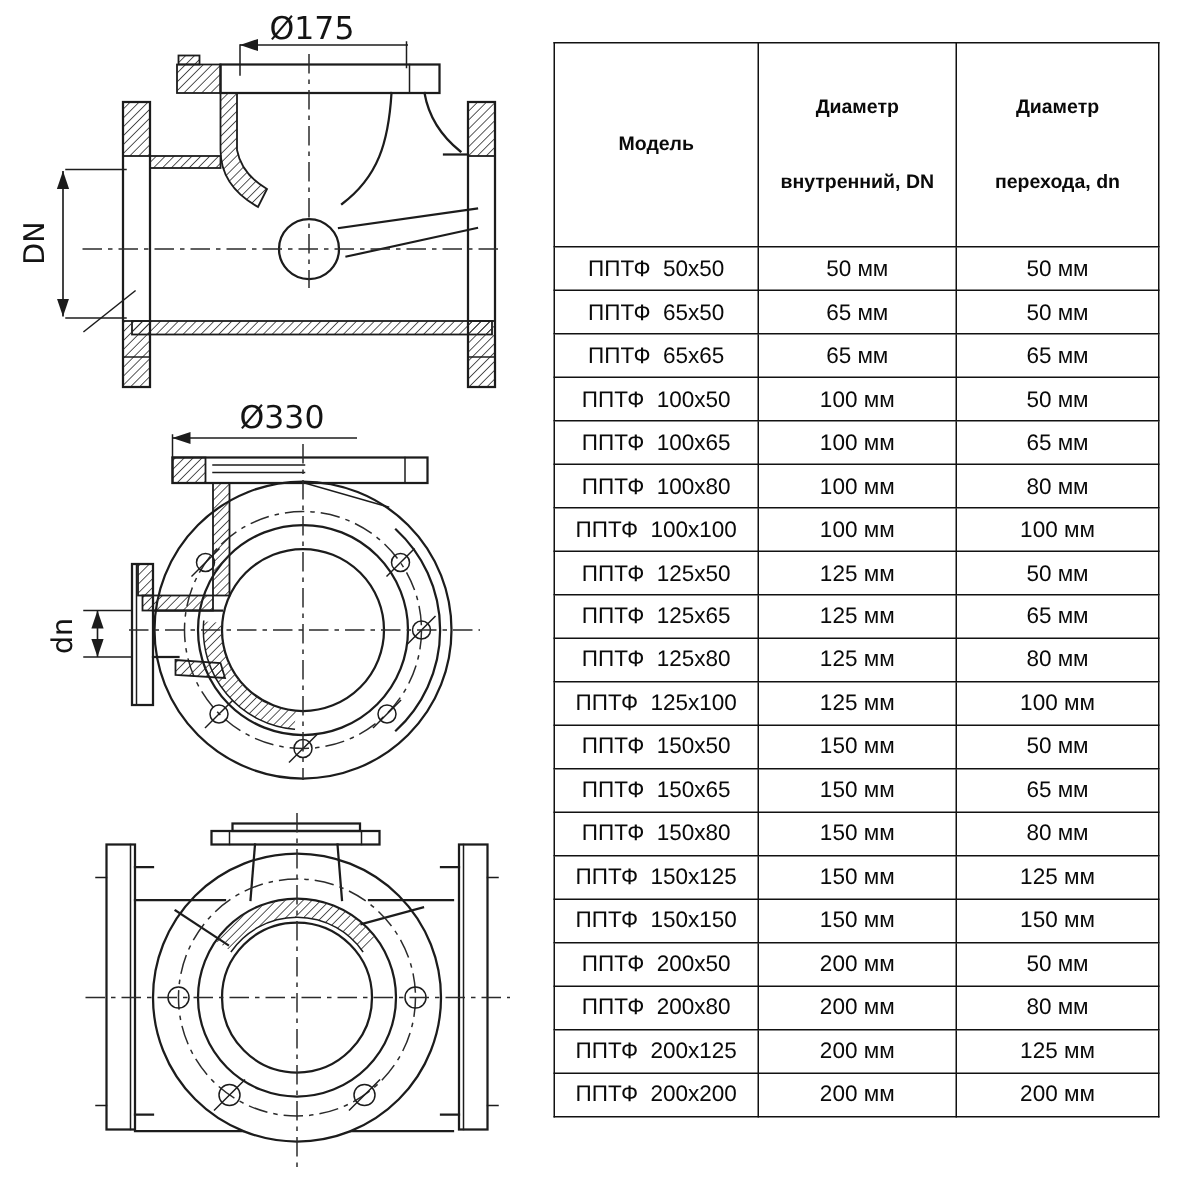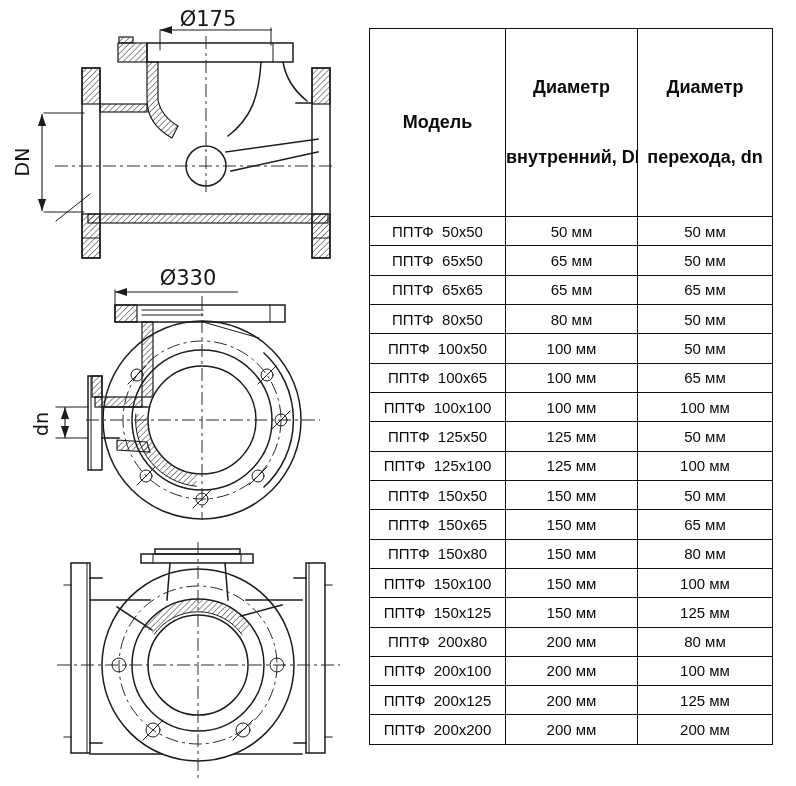--- a/index.html
+++ b/index.html
@@ -25,21 +25,21 @@
   table.spec {
     border-collapse:collapse; table-layout:fixed;
     width:403px; height:717px;
     font-family:"Liberation Sans", sans-serif;
     font-size:15px; color:#0a0a0a;
   }
   .spec th, .spec td {
     border:1.5px solid #111; padding:0; text-align:center;
     vertical-align:middle; white-space:pre; overflow:hidden;
   }
-  .spec th { font-weight:700; font-size:18px; line-height:1.3; height:48px; }
+  .spec th { font-weight:700; font-size:13px; line-height:1.3; height:48px; }
 </style>
 </head>
 <body>
 
 <div class="stage">
 
   <svg class="draw" width="370" height="786" viewBox="0 0 370 786" xmlns="http://www.w3.org/2000/svg">
     <defs>
       <pattern id="hatch" width="4.2" height="4.2" patternUnits="userSpaceOnUse" patternTransform="rotate(45)">
         <line x1="0" y1="0" x2="0" y2="4.2" stroke="#2b2b2b" stroke-width="1.05"></line>
@@ -229,83 +229,93 @@
             <td>ППТФ  65x50</td>
             <td>65 мм</td>
             <td>50 мм</td>
           </tr>
           <tr>
             <td>ППТФ  65x65</td>
             <td>65 мм</td>
             <td>65 мм</td>
           </tr>
           <tr>
-            <td>ППТФ  80x50</td>
+            <td>ППТФ  100x50</td>
+            <td>100 мм</td>
+            <td>50 мм</td>
+          </tr>
+          <tr>
+            <td>ППТФ  100x65</td>
+            <td>100 мм</td>
+            <td>65 мм</td>
+          </tr>
+          <tr>
+            <td>ППТФ  100x80</td>
+            <td>100 мм</td>
             <td>80 мм</td>
-            <td>50 мм</td>
-          </tr>
-          <tr>
-            <td>ППТФ  100x50</td>
-            <td>100 мм</td>
-            <td>50 мм</td>
-          </tr>
-          <tr>
-            <td>ППТФ  100x65</td>
-            <td>100 мм</td>
-            <td>65 мм</td>
           </tr>
           <tr>
             <td>ППТФ  100x100</td>
             <td>100 мм</td>
             <td>100 мм</td>
           </tr>
           <tr>
             <td>ППТФ  125x50</td>
             <td>125 мм</td>
             <td>50 мм</td>
           </tr>
           <tr>
+            <td>ППТФ  125x65</td>
+            <td>125 мм</td>
+            <td>65 мм</td>
+          </tr>
+          <tr>
+            <td>ППТФ  125x80</td>
+            <td>125 мм</td>
+            <td>80 мм</td>
+          </tr>
+          <tr>
             <td>ППТФ  125x100</td>
             <td>125 мм</td>
             <td>100 мм</td>
           </tr>
           <tr>
             <td>ППТФ  150x50</td>
             <td>150 мм</td>
             <td>50 мм</td>
           </tr>
           <tr>
             <td>ППТФ  150x65</td>
             <td>150 мм</td>
             <td>65 мм</td>
           </tr>
           <tr>
             <td>ППТФ  150x80</td>
             <td>150 мм</td>
             <td>80 мм</td>
           </tr>
           <tr>
-            <td>ППТФ  150x100</td>
-            <td>150 мм</td>
-            <td>100 мм</td>
-          </tr>
-          <tr>
             <td>ППТФ  150x125</td>
             <td>150 мм</td>
             <td>125 мм</td>
           </tr>
           <tr>
+            <td>ППТФ  150x150</td>
+            <td>150 мм</td>
+            <td>150 мм</td>
+          </tr>
+          <tr>
+            <td>ППТФ  200x50</td>
+            <td>200 мм</td>
+            <td>50 мм</td>
+          </tr>
+          <tr>
             <td>ППТФ  200x80</td>
             <td>200 мм</td>
             <td>80 мм</td>
-          </tr>
-          <tr>
-            <td>ППТФ  200x100</td>
-            <td>200 мм</td>
-            <td>100 мм</td>
           </tr>
           <tr>
             <td>ППТФ  200x125</td>
             <td>200 мм</td>
             <td>125 мм</td>
           </tr>
           <tr>
             <td>ППТФ  200x200</td>
             <td>200 мм</td>
             <td>200 мм</td>

